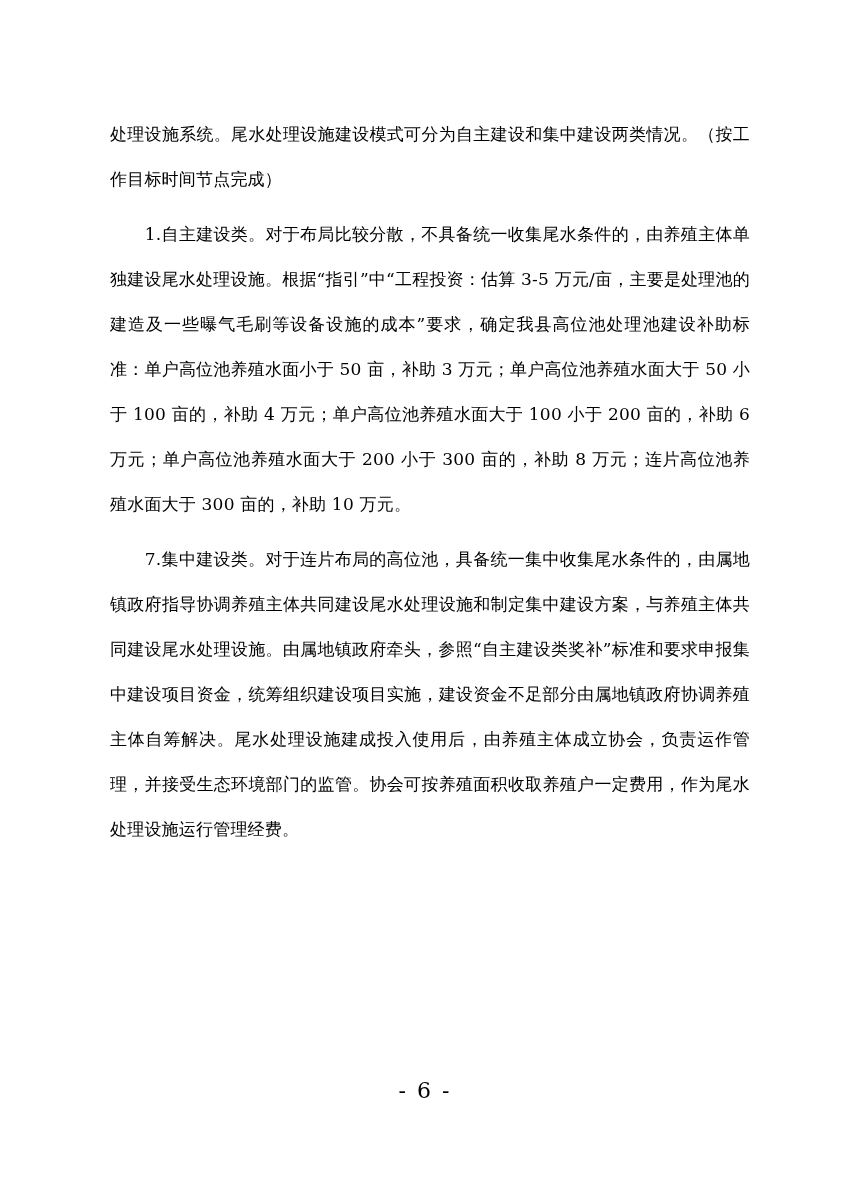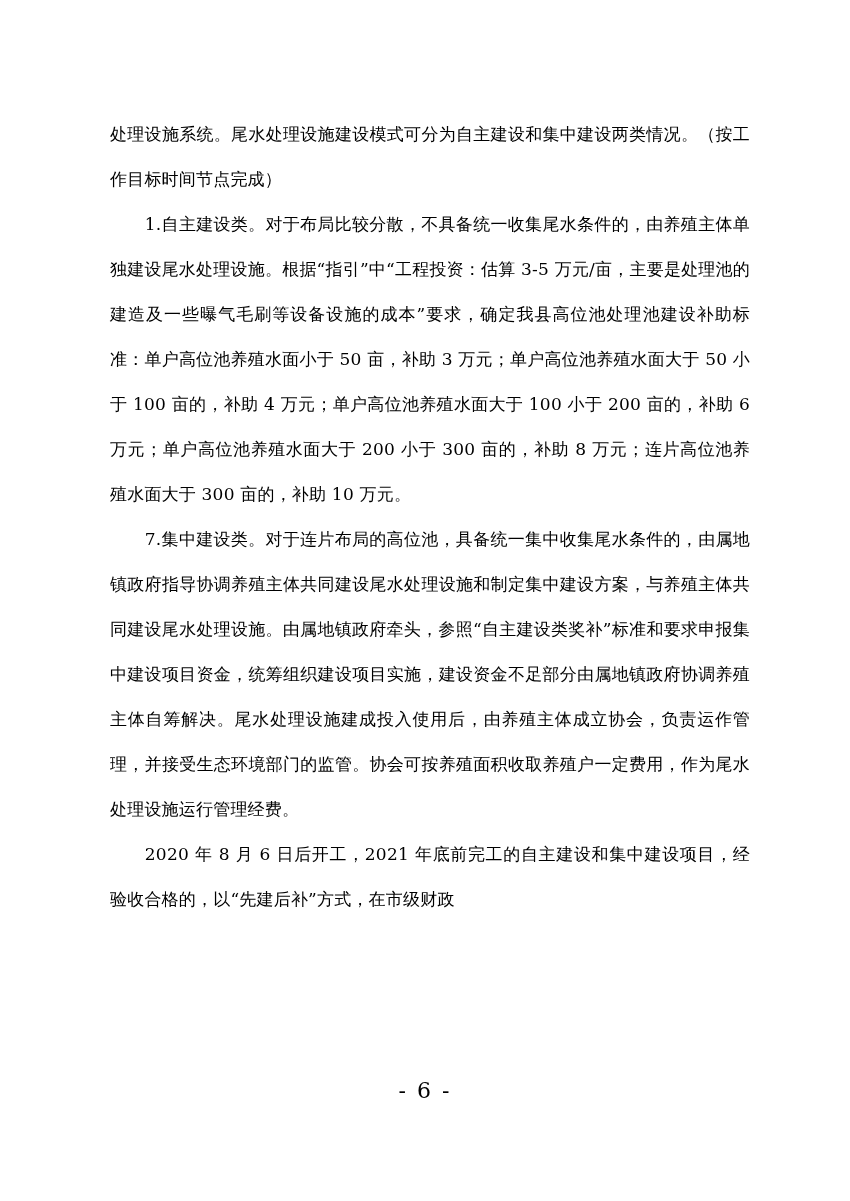--- a/index.html
+++ b/index.html
@@ -33,21 +33,21 @@
     font-size: 17px;
     line-height: 45px;
     letter-spacing: 0.2px;
     text-align: justify;
     text-justify: inter-character;
     margin: 0;
     text-indent: 0;
     font-family: "DejaVu Serif", "Liberation Serif", serif;
   }
   .para + .para {
-    margin-top: 0;
+    margin-top: 10px;
   }
   .indent {
     text-indent: 2.05em;
   }
   .footer {
     position: absolute;
     left: 0;
     top: 1078px;
     width: 850px;
     text-align: center;
@@ -57,16 +57,15 @@
   }
 </style>
 </head>
 <body>
 
 <div class="page">
   <div class="content">
     <p class="para">处理设施系统。尾水处理设施建设模式可分为自主建设和集中建设两类情况。（按工作目标时间节点完成）</p>
     <p class="para indent">1.自主建设类。对于布局比较分散，不具备统一收集尾水条件的，由养殖主体单独建设尾水处理设施。根据“指引”中“工程投资：估算 3-5 万元/亩，主要是处理池的建造及一些曝气毛刷等设备设施的成本”要求，确定我县高位池处理池建设补助标准：单户高位池养殖水面小于 50 亩，补助 3 万元；单户高位池养殖水面大于 50 小于 100 亩的，补助 4 万元；单户高位池养殖水面大于 100 小于 200 亩的，补助 6 万元；单户高位池养殖水面大于 200 小于 300 亩的，补助 8 万元；连片高位池养殖水面大于 300 亩的，补助 10 万元。</p>
     <p class="para indent">7.集中建设类。对于连片布局的高位池，具备统一集中收集尾水条件的，由属地镇政府指导协调养殖主体共同建设尾水处理设施和制定集中建设方案，与养殖主体共同建设尾水处理设施。由属地镇政府牵头，参照“自主建设类奖补”标准和要求申报集中建设项目资金，统筹组织建设项目实施，建设资金不足部分由属地镇政府协调养殖主体自筹解决。尾水处理设施建成投入使用后，由养殖主体成立协会，负责运作管理，并接受生态环境部门的监管。协会可按养殖面积收取养殖户一定费用，作为尾水处理设施运行管理经费。</p>
-    <p class="para indent">2020 年 8 月 6 日后开工，2021 年底前完工的自主建设和集中建设项目，经验收合格的，以“先建后补”方式，在市级财政</p>
   </div>
   <div class="footer">- 6 -</div>
 </div>
 
 </body></html>

